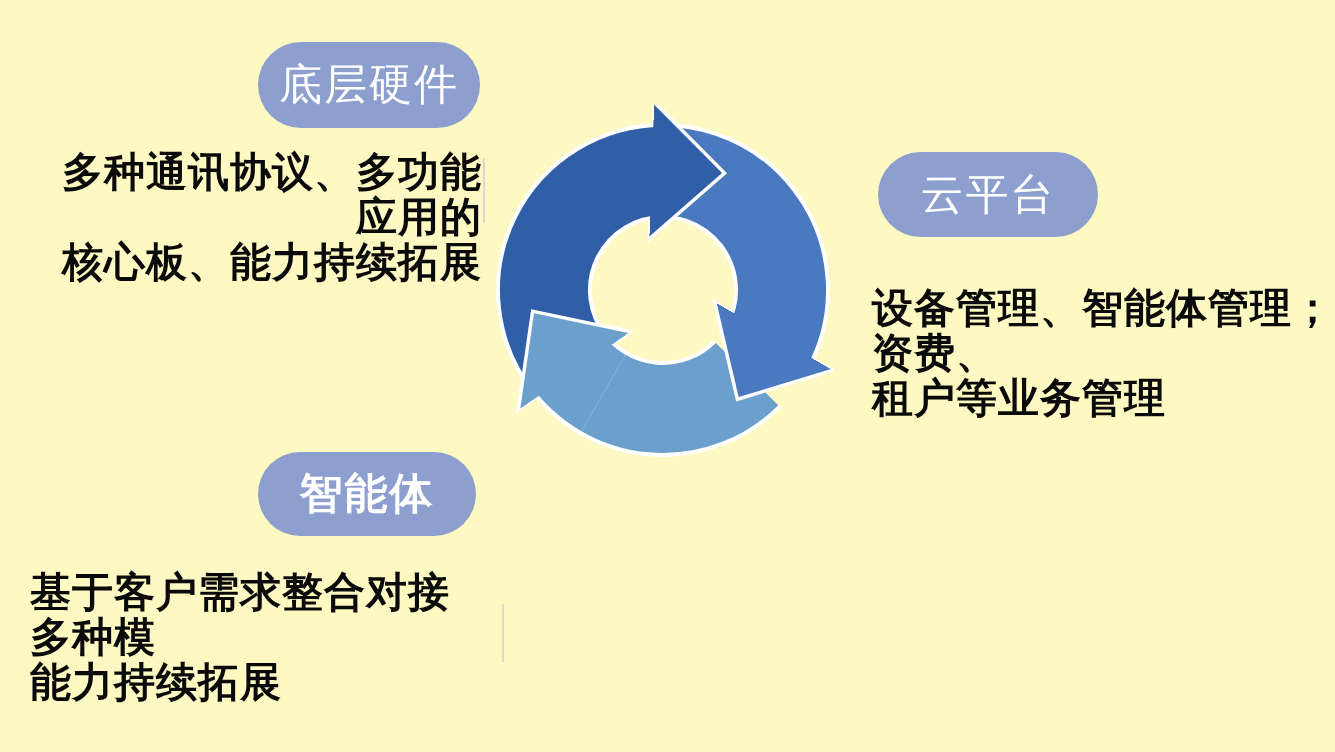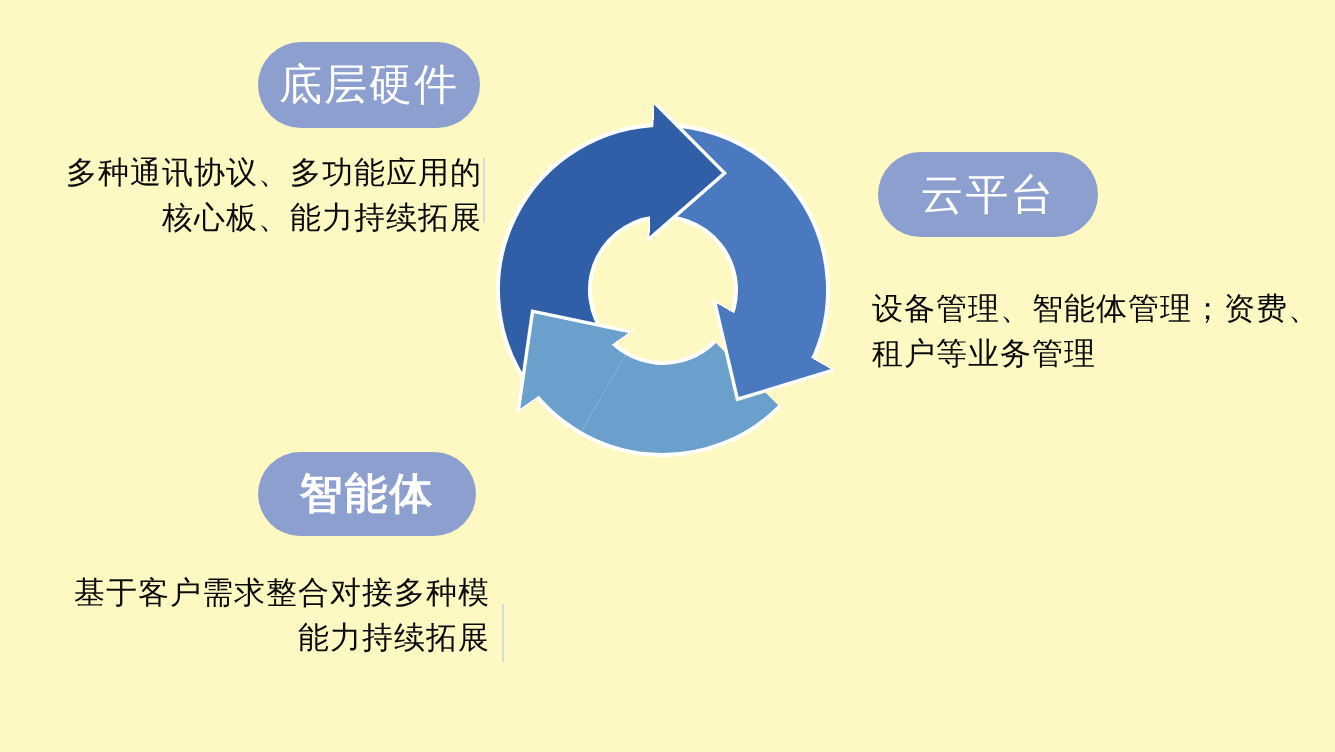--- a/index.html
+++ b/index.html
@@ -8,26 +8,26 @@
     font-family:"Liberation Sans","DejaVu Sans",sans-serif;
   }
   .pill{
     position:absolute;display:flex;align-items:center;justify-content:center;
     border-radius:44px;color:#ffffff;font-size:43px;font-weight:500;letter-spacing:2px;
   }
   .pill-hw{left:258px;top:42px;width:222px;height:86px;}
   .pill-cloud{left:878px;top:152px;width:220px;height:85px;}
   .pill-agent{left:258px;top:452px;width:218px;height:84px;}
   .desc{
-    position:absolute;color:#0a0a0a;font-size:31px;font-weight:400;line-height:45px;
+    position:absolute;color:#0a0a0a;font-size:41px;font-weight:700;line-height:45px;
     letter-spacing:1px;
   }
   .desc-hw{left:40px;top:150px;width:442px;text-align:right;}
   .desc-cloud{left:872px;top:286px;width:470px;text-align:left;}
-  .desc-agent{left:30px;top:570px;width:460px;text-align:right;}
+  .desc-agent{left:30px;top:570px;width:460px;text-align:left;}
   .cycle{position:absolute;left:493px;top:105px;width:340px;height:370px;}
   .edge-line{position:absolute;width:2px;background:#d9d9d9;}
   .edge-line-1{left:483px;top:158px;height:65px;}
   .edge-line-2{left:502px;top:604px;height:58px;}
 </style>
 </head>
 <body>
 
 <div class="canvas">
 

